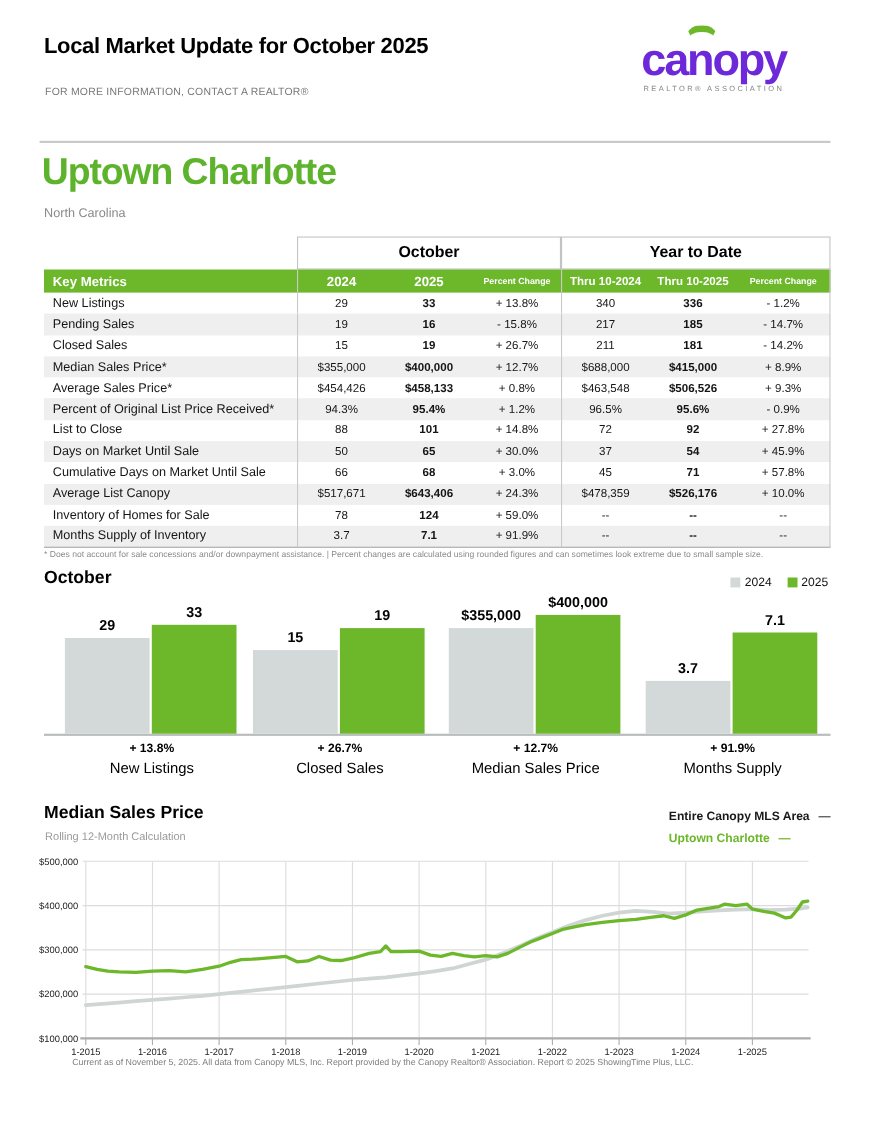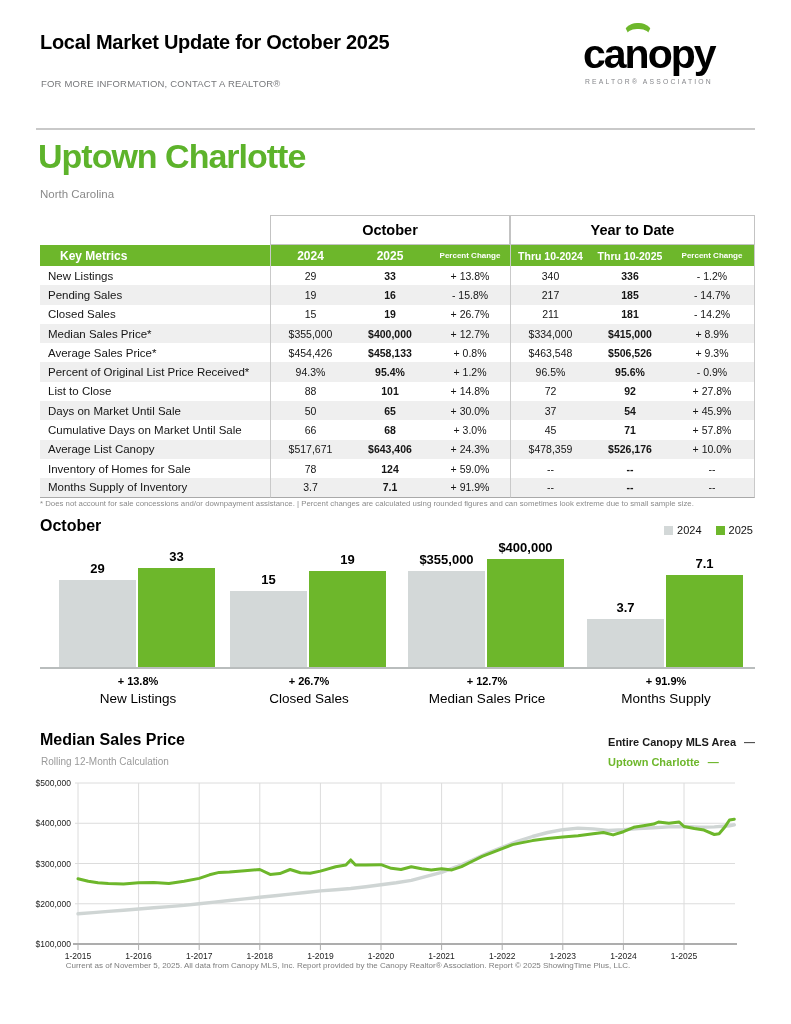--- a/index.html
+++ b/index.html
@@ -3,37 +3,37 @@
 <meta charset="utf-8">
 <style>
   html,body{margin:0;padding:0;background:#fff;}
   #page{position:relative;width:791px;height:1024px;background:#fff;overflow:hidden;
         font-family:"Liberation Sans",sans-serif;color:#111;}
   
   .report-title{position:absolute;left:40px;top:31px;font-size:20px;font-weight:bold;letter-spacing:-0.3px;color:#000;}
   .report-sub{position:absolute;left:41px;font-size:9.5px;color:#76777a;letter-spacing:0.2px;}
   .sub1{top:64px;} .sub2{top:78px;}
   .logo{position:absolute;right:36px;top:34px;width:172px;text-align:left;}
-  .logo-word{font-size:41px;font-weight:bold;color:#000000;letter-spacing:-2px;line-height:1;}
+  .logo-word{font-size:41px;font-weight:bold;color:#6d28d9;letter-spacing:-2px;line-height:1;}
   .logo-n{position:relative;display:inline-block;}
   .logo-arc{position:absolute;left:-2px;top:-11px;width:24px;height:13px;border-top:6px solid #6db72b;
             border-left:3px solid transparent;border-right:3px solid transparent;
             border-top-left-radius:14px 13px;border-top-right-radius:14px 13px;}
   .logo-tag{font-size:6.8px;letter-spacing:2.2px;color:#85868a;margin-top:3px;margin-left:2px;}
   .top-rule{position:absolute;left:36px;right:36px;top:128px;border-top:2px solid #c9c9c9;}
   .area-title{position:absolute;left:38px;top:137px;font-size:34px;font-weight:bold;letter-spacing:-1px;color:#5db32b;}
   .area-state{position:absolute;left:40px;top:188px;font-size:11.5px;color:#8a8a8a;}
   
   .mtable{position:absolute;left:40px;top:215px;width:715px;display:grid;
           grid-template-columns:230px 80px 80px 80px 80px 80px 85px;}
   .mtable .c{display:flex;align-items:center;justify-content:center;box-sizing:border-box;}
   .gh-empty{height:30px;}
   .ghcell{height:30px;font-size:14.5px;font-weight:bold;color:#000;background:#fff;border:1px solid #c3c3c3;}
   .grn{height:21px;background:#6db72b;color:#fff;font-weight:bold;}
-  .grn.first{justify-content:flex-start;padding-left:20px;font-size:12px;}
+  .grn.first{justify-content:flex-start;padding-left:8px;font-size:12px;}
   .grn.yr{font-size:12px;} .grn.thru{font-size:10.5px;} .grn.pct{font-size:8px;}
   .dr{height:19.3px;font-size:10.5px;color:#151515;}
   .dr.lbl{justify-content:flex-start;padding-left:8px;font-size:11.5px;}
   .dr.b{font-weight:bold;}
   .altbg{background:#efefef;}
   .sepL{border-left:1px solid #c9c9c9;} .sepR{border-right:1px solid #c9c9c9;}
   .lastrow{border-bottom:1px solid #a9a9a9;}
   .footnote{position:absolute;left:40px;top:499px;width:715px;font-size:7.8px;color:#8b8b8b;}
   
   .barsec{position:absolute;left:40px;top:510px;width:715px;height:205px;}
@@ -101,21 +101,21 @@
       <div class="c dr sepL">15</div>
       <div class="c dr b">19</div>
       <div class="c dr">+ 26.7%</div>
       <div class="c dr sepL">211</div>
       <div class="c dr b">181</div>
       <div class="c dr sepR">- 14.2%</div>
       <div class="c dr lbl altbg">Median Sales Price*</div>
       <div class="c dr sepL altbg">$355,000</div>
       <div class="c dr b altbg">$400,000</div>
       <div class="c dr altbg">+ 12.7%</div>
-      <div class="c dr sepL altbg">$334,000</div>
+      <div class="c dr sepL altbg">$688,000</div>
       <div class="c dr b altbg">$415,000</div>
       <div class="c dr sepR altbg">+ 8.9%</div>
       <div class="c dr lbl">Average Sales Price*</div>
       <div class="c dr sepL">$454,426</div>
       <div class="c dr b">$458,133</div>
       <div class="c dr">+ 0.8%</div>
       <div class="c dr sepL">$463,548</div>
       <div class="c dr b">$506,526</div>
       <div class="c dr sepR">+ 9.3%</div>
       <div class="c dr lbl altbg">Percent of Original List Price Received*</div>

